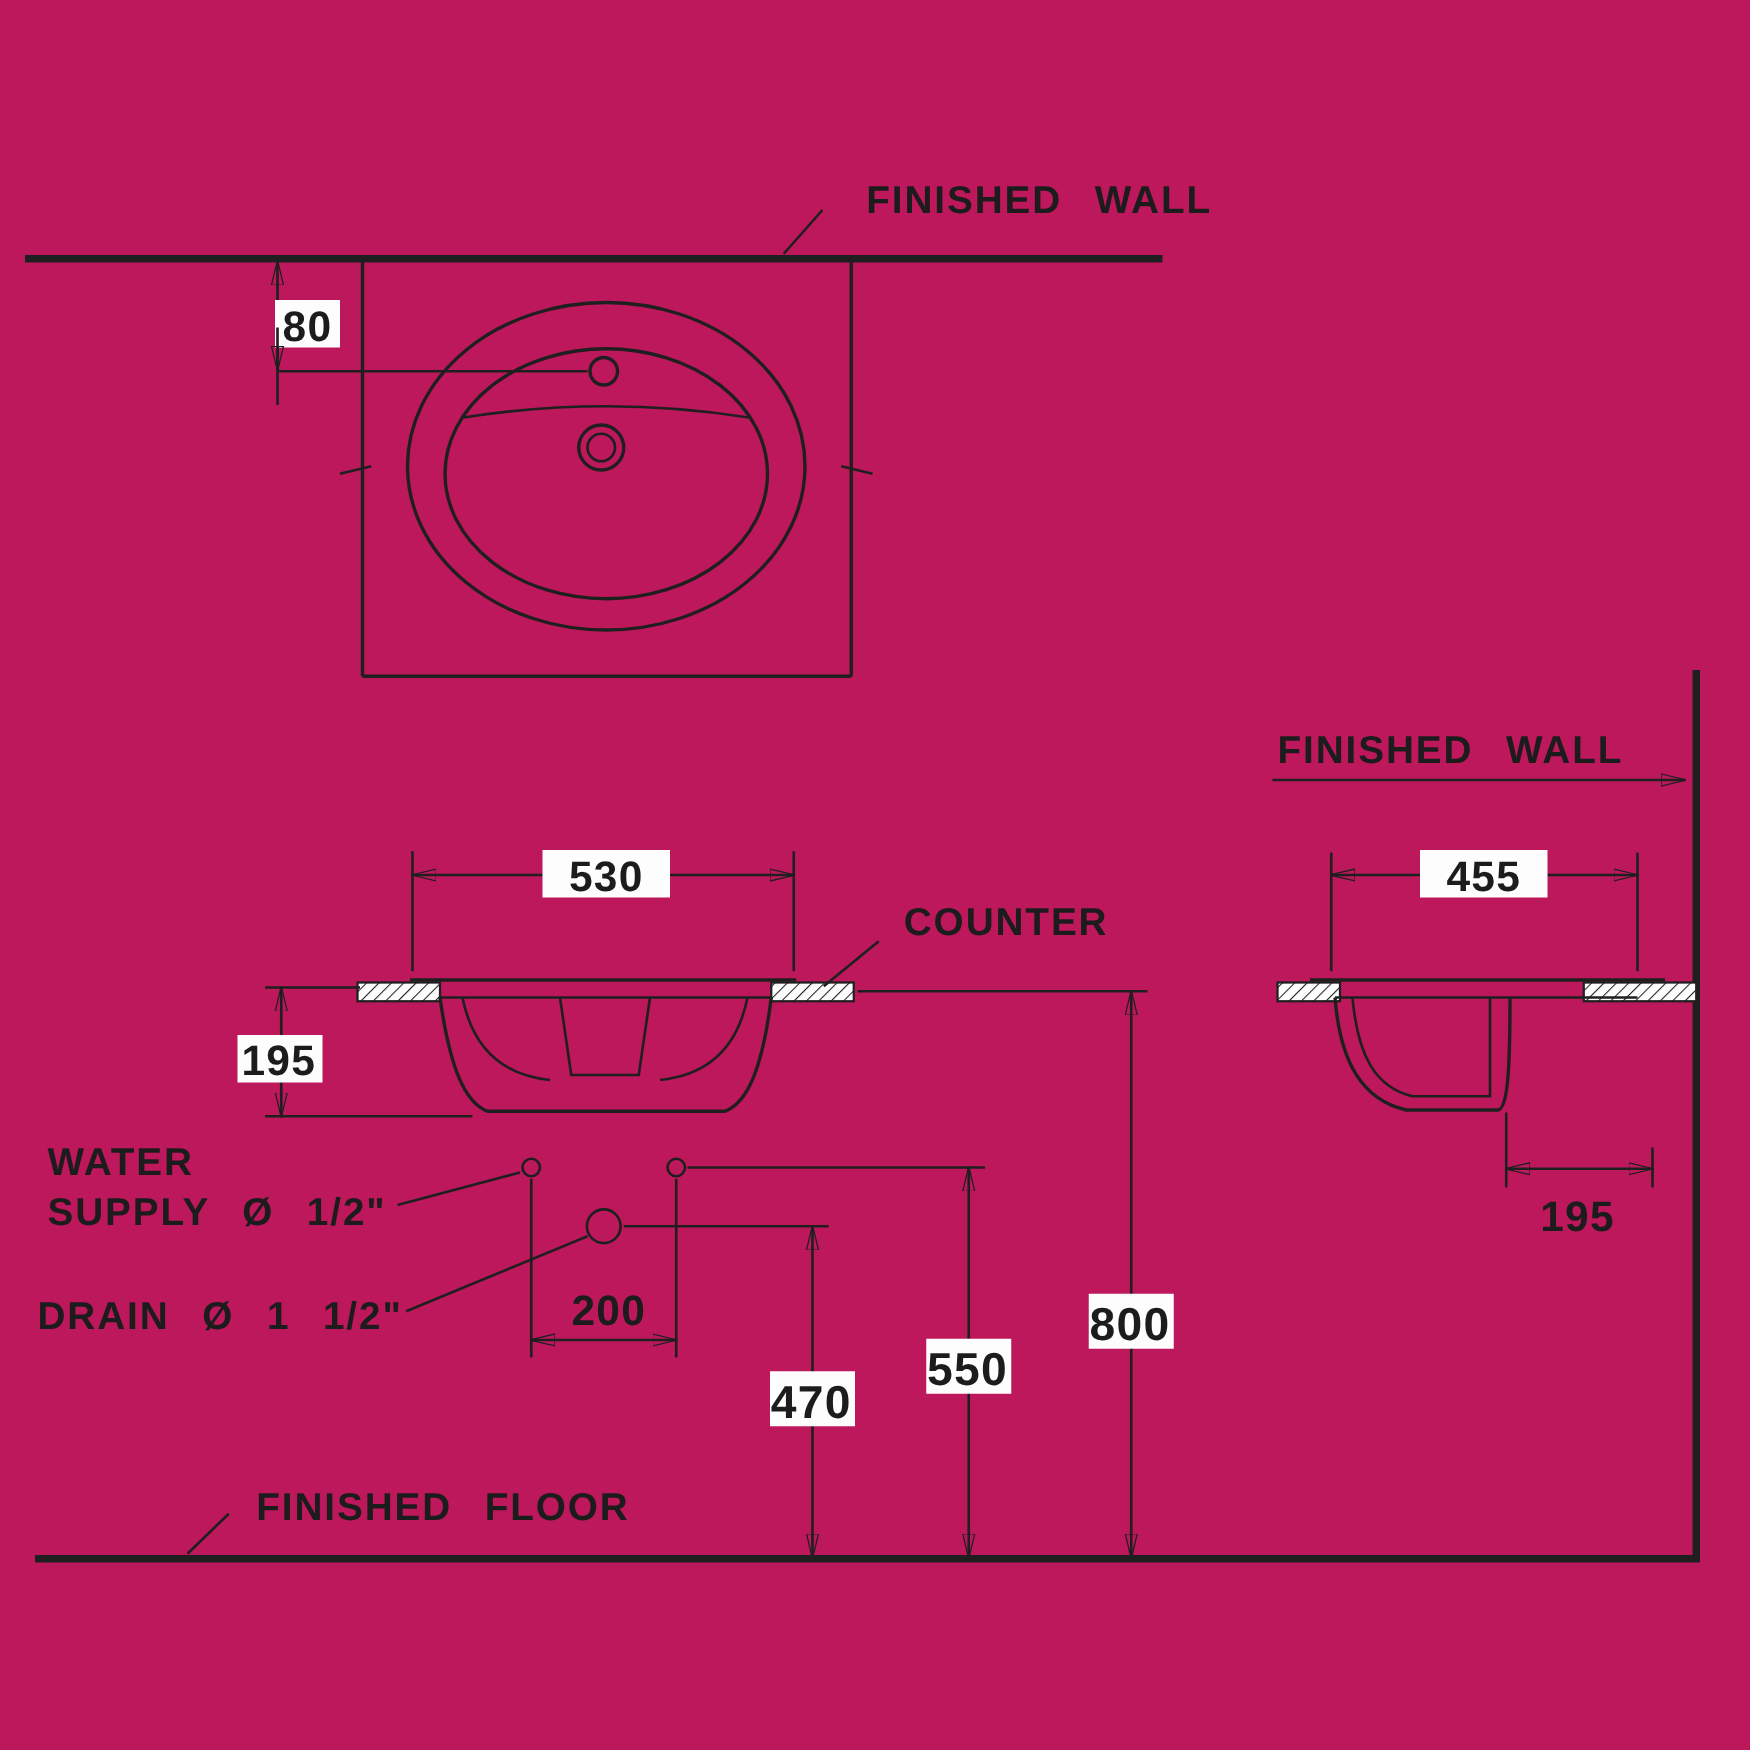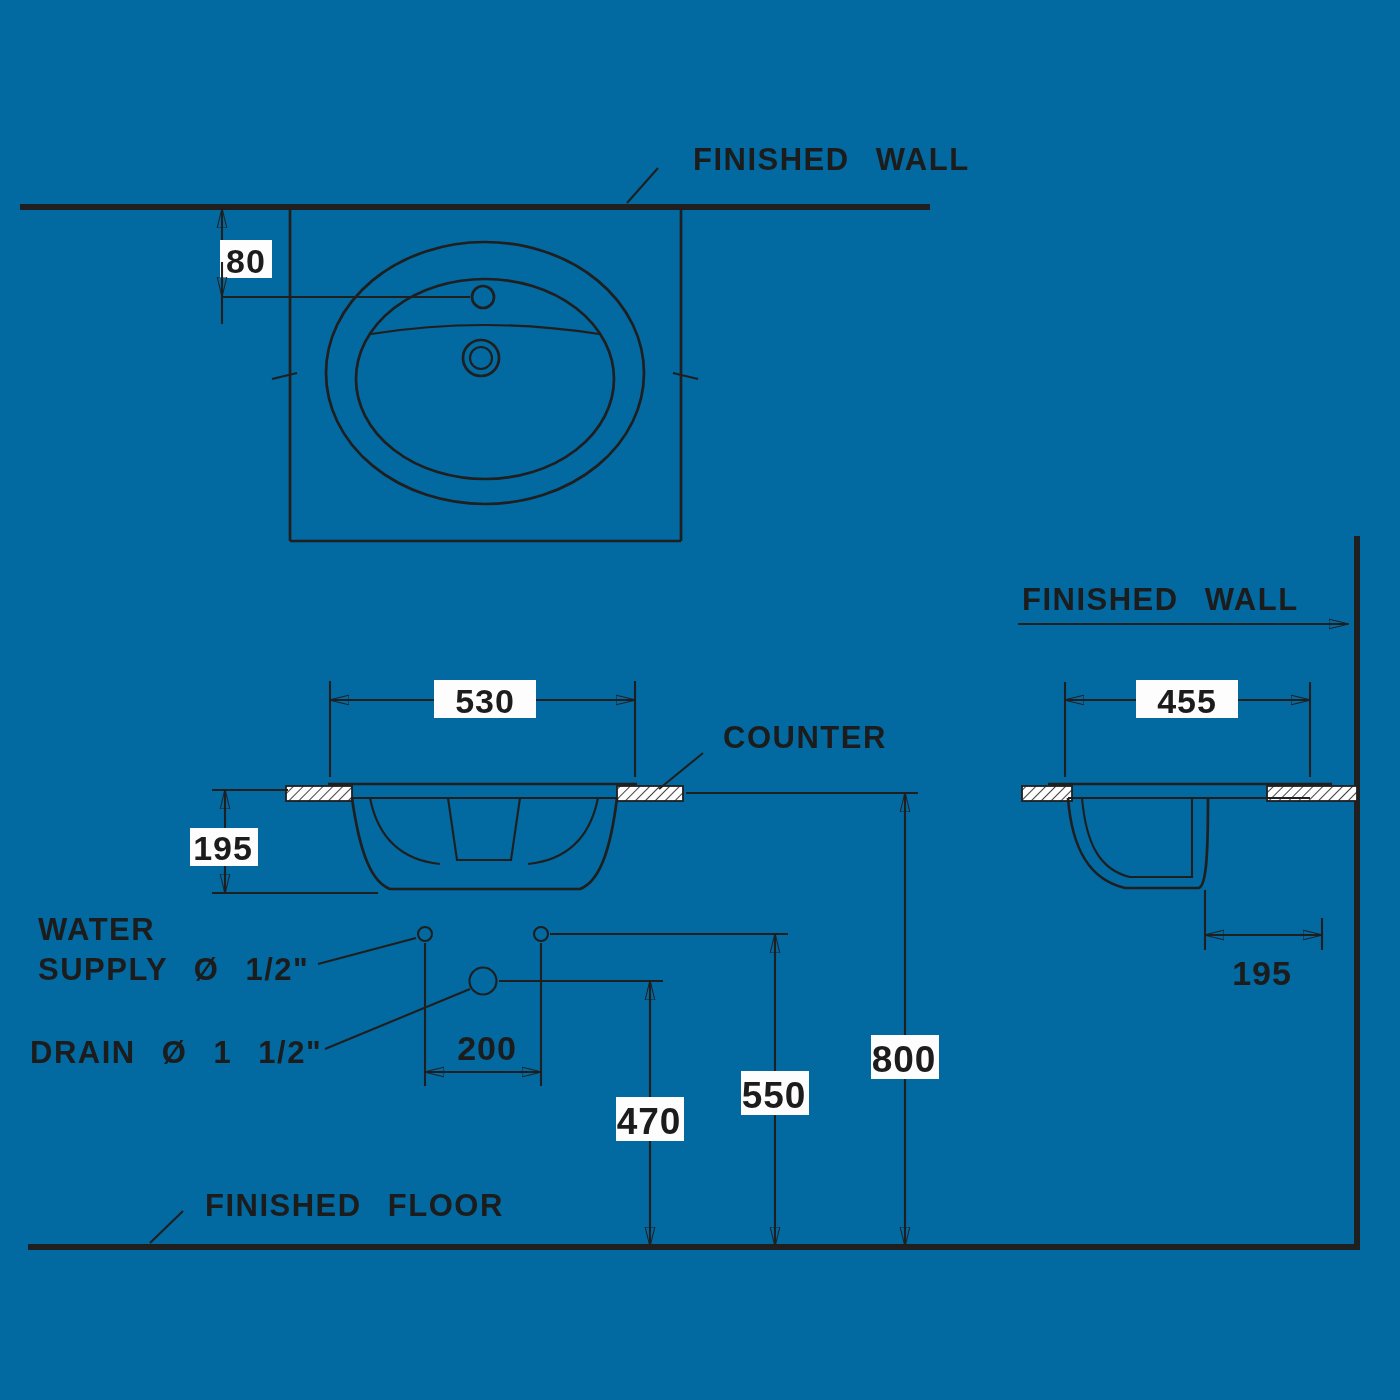--- a/index.html
+++ b/index.html
@@ -1,16 +1,16 @@
 <!DOCTYPE html>
 <html><head>
 <meta charset="utf-8">
 <style>
   html,body{margin:0;padding:0;background:#ffffff;}
-  .page{width:1400px;height:1400px;position:relative;background:#0369a1;overflow:hidden;
+  .page{width:1400px;height:1400px;position:relative;background:#be185d;overflow:hidden;
         font-family:"Liberation Sans",sans-serif;}
   svg{position:absolute;top:0;left:0;display:block;}
   text{fill:#1c1c1c;font-family:"Liberation Sans",sans-serif;font-weight:bold;}
   .lbl{font-size:31px;letter-spacing:1.5px;word-spacing:16px;}
   .dim{font-size:37px;letter-spacing:1px;}
   .dim-sm{font-size:34px;letter-spacing:1px;}
   line,path,ellipse,circle{stroke:#1f1f1f;fill:none;stroke-linecap:butt;}
   .thick{stroke-width:6;}
   .draw{stroke-width:2.7;}
   .thin{stroke-width:2.1;}

